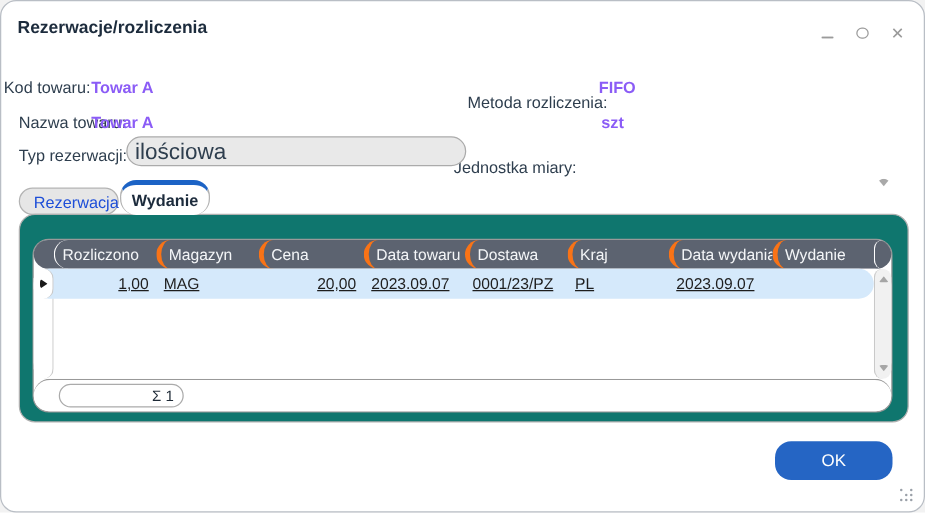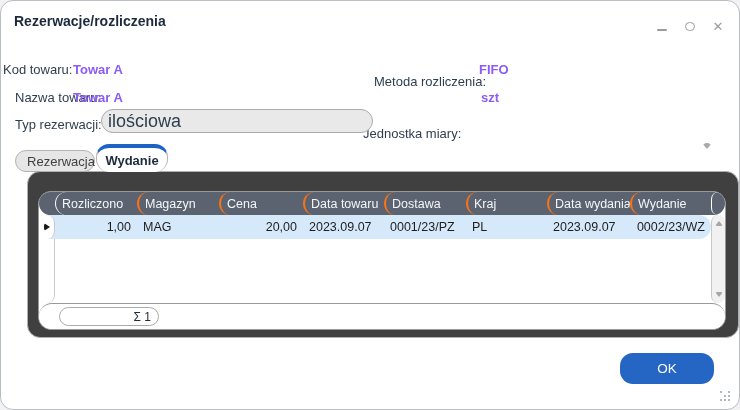--- a/index.html
+++ b/index.html
@@ -26,54 +26,54 @@
   .field-input {
     position:absolute; left:100px; top:108px; width:272px; height:24px;
     background:#e9e9e9; border:1px solid #ababab; font-size:18px; color:#2e3e4e;
     padding:0 6px; font-family:"Liberation Sans", sans-serif;
   }
 
   
   .tab { position:absolute; display:flex; align-items:center; justify-content:center; font-size:13px; cursor:default; }
   .tab-inactive {
     left:14px; top:149px; width:80px; height:22px;
-    background:#e6e6e6; border:1px solid #b3b3b3; color:#404040;padding-left:12px;
+    background:#e6e6e6; border:1px solid #b3b3b3; color:#1d4ed8;padding-left:12px;
   }
   .tab-active {
     left:95px; top:143px; width:72px; height:28px;
     background:#ffffff; border-left:1px solid #b3b3b3; border-right:1px solid #b3b3b3;
     border-top:4px solid #1c63c5; font-weight:bold; color:#1c2b3c; z-index:3;
   }
   .tab-dropdown { position:absolute; left:700px; top:148px; width:12px; height:8px; background:none; border:none; }
   .tri-down { width:0; height:0; border-left:5px solid transparent; border-right:5px solid transparent; border-top:6px solid #a9a9a9; }
 
   
   .panel {
     position:absolute; left:14px; top:170px; width:712px; height:167px;
-    background:#404040; border:1px solid #b0b0b0;margin-left:12px;
+    background:#0f766e; border:1px solid #b0b0b0;
   }
 
   
   .grid { position:absolute; left:10px; top:19px; width:688px; height:139px; border:1px solid #999999; background:#fff; }
   .g-header { display:flex; height:23px; background:#5c6370; }
   .g-h-cell {
     color:#f4f6f8; font-size:12.5px; display:flex; align-items:center;
-    padding-left:6px; border-left:2px solid #f97316; overflow:hidden; white-space:nowrap; cursor:default;
+    padding-left:6px; border-left:4px solid #f97316; overflow:hidden; white-space:nowrap; cursor:default;
   }
   .g-h-sel { width:16px; border-left:none; padding:0; }
   .g-h-first { border-left:1px solid #ffffff; }
   .g-h-sb { width:14px; border-left:1px solid #ffffff; padding:0; }
   .c1{width:82px}.c2{width:82px}.c3{width:84px}.c4{width:81px}.c5{width:82px}.c6{width:81px}.c7{width:83px}.c8{width:81px}
 
   .g-body { position:relative; height:88px; background:#fff; }
   .sel-stripe { position:absolute; left:0; top:0; bottom:0; width:16px; border-right:1px solid #c9c9c9; background:#fff; }
   .g-row { position:absolute; left:0; top:0; display:flex; height:24px; width:672px; background:#d5e9fb; cursor:default; }
   .g-row-sel { width:16px; background:#ffffff; border-right:1px solid #c9c9c9; display:flex; align-items:center; justify-content:center; }
   .row-arrow { width:0; height:0; border-top:4px solid transparent; border-bottom:4px solid transparent; border-left:6px solid #1a1a1a; }
-  .g-cell { font-size:12.5px; color:#1e1e1e; display:flex; align-items:center; padding:0 6px; white-space:nowrap; overflow:hidden; }
+  .g-cell { font-size:12.5px; color:#1e1e1e; display:flex; align-items:center; padding:0 6px; white-space:nowrap; overflow:hidden;text-decoration:underline; }
   .num { justify-content:flex-end; }
 
   .v-scroll {
     position:absolute; right:0; top:0; bottom:0; width:14px;
     background:#f1f1f1; border-left:1px solid #c9c9c9;
   }
   .sb-arrow { position:absolute; left:3px; width:0; height:0; border-left:4px solid transparent; border-right:4px solid transparent; }
   .sb-up { top:6px; border-bottom:5px solid #a6a6a6; }
   .sb-down { bottom:6px; border-top:5px solid #a6a6a6; }
 
@@ -164,21 +164,20 @@
           <div class="g-row-sel">
             <span class="row-arrow"></span>
           </div>
           <div class="g-cell num c1">1,00</div>
           <div class="g-cell c2">MAG</div>
           <div class="g-cell num c3">20,00</div>
           <div class="g-cell c4">2023.09.07</div>
           <div class="g-cell c5">0001/23/PZ</div>
           <div class="g-cell c6">PL</div>
           <div class="g-cell c7">2023.09.07</div>
-          <div class="g-cell num c8">0002/23/WZ</div>
         </div>
 
         <div class="v-scroll">
           <span class="sb-arrow sb-up"></span>
           <span class="sb-arrow sb-down"></span>
         </div>
       </div>
 
       <div class="g-summary">
         <div class="sum-box">Σ 1</div>

